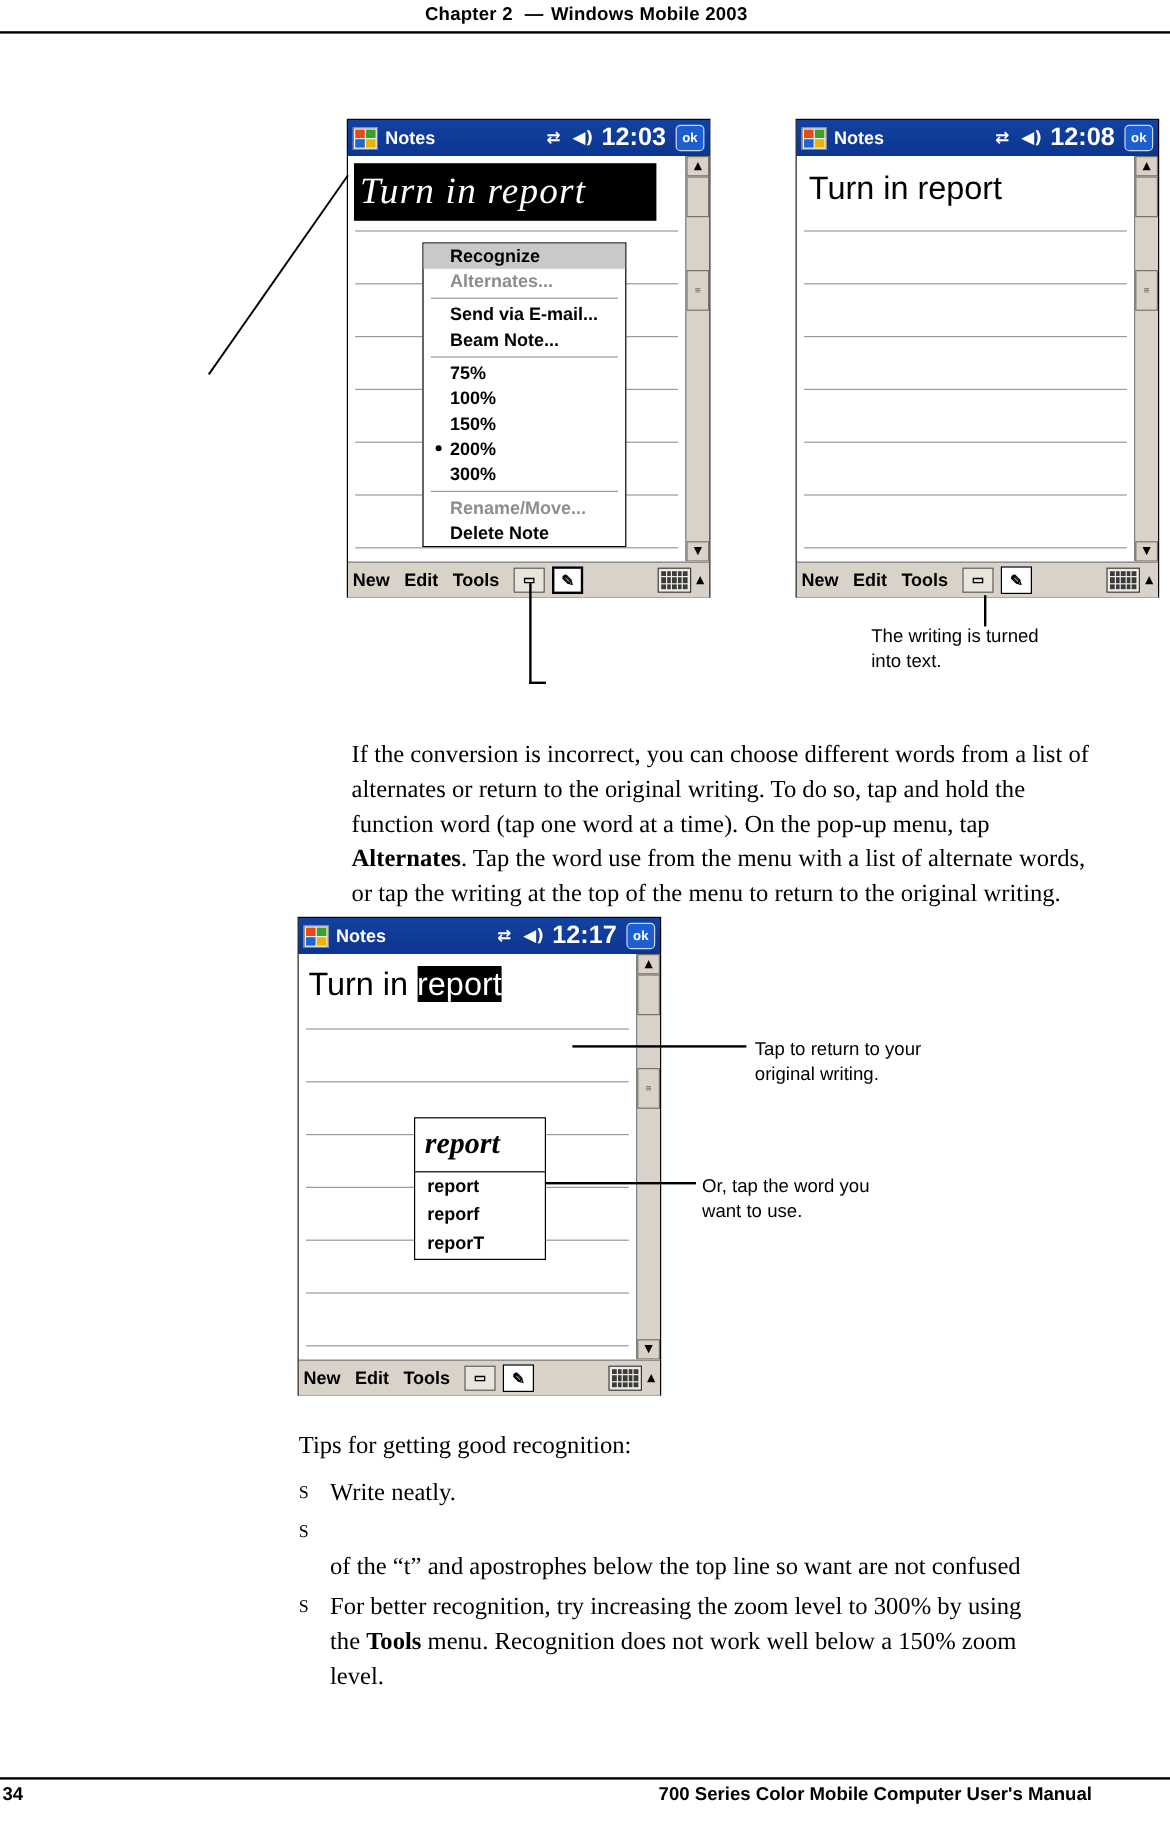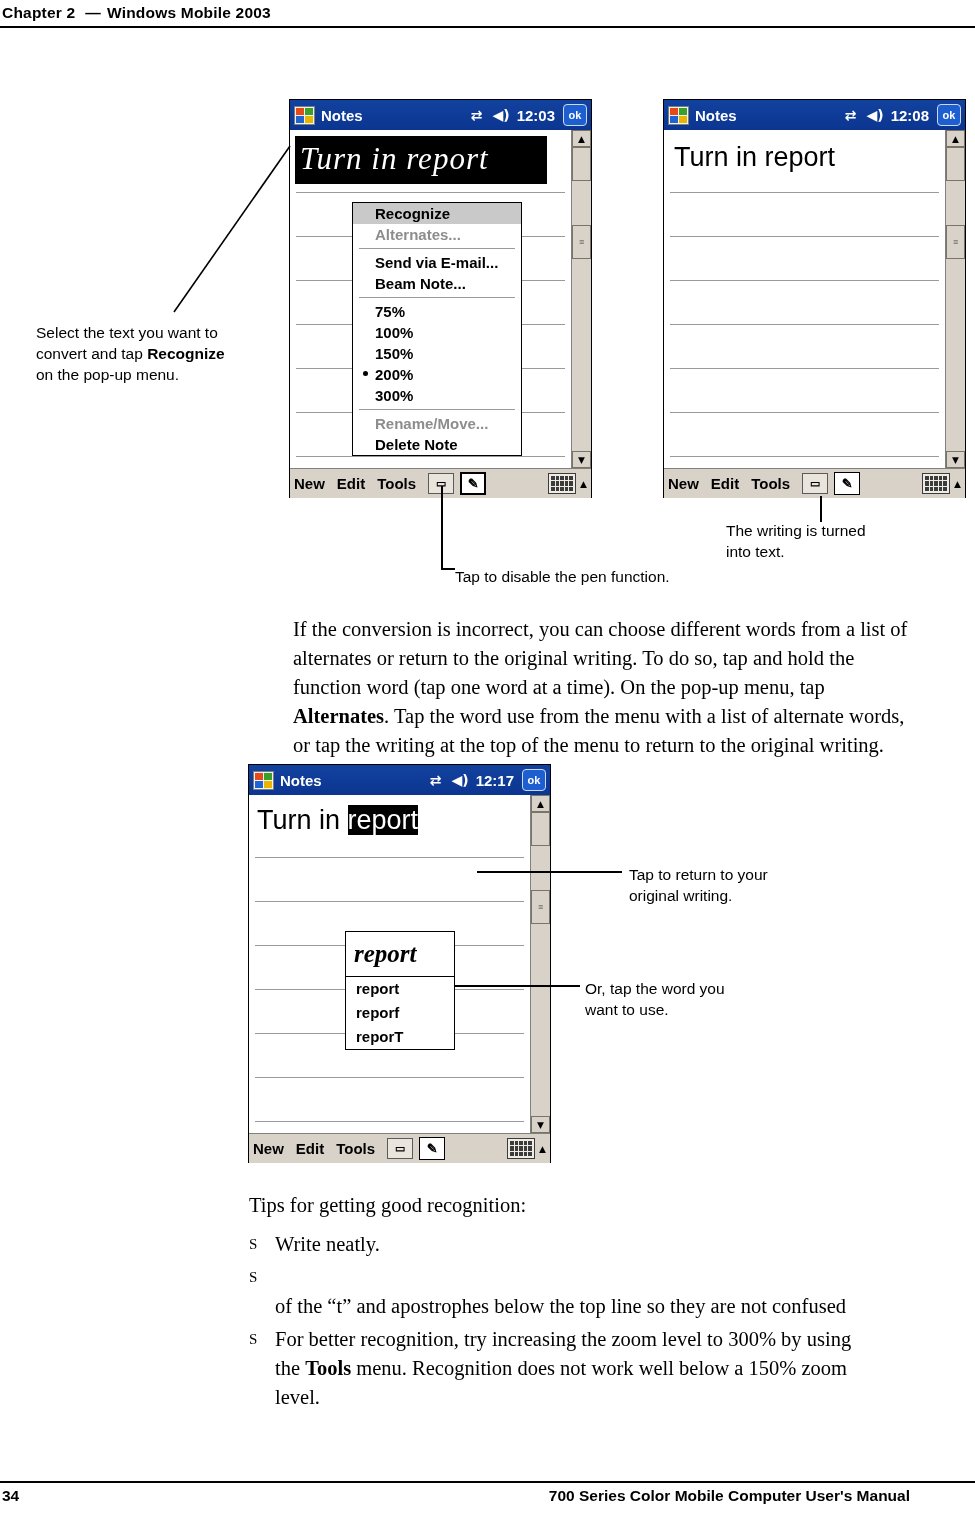--- a/index.html
+++ b/index.html
@@ -19,20 +19,21 @@
     position: relative;
     width: 975px;
     height: 1519px;
   }
   
   .header {
     position: absolute;
     top: 0; left: 0;
     width: 975px;
     padding-top: 4px;
+    text-align: center;
   }
   .header-text {
     font-family: "Liberation Sans", sans-serif;
     font-weight: bold;
     font-size: 15.5px;
     letter-spacing: .2px;
     padding-left: 2px;
   }
   .header-rule {
     margin-top: 4px;
@@ -136,21 +137,21 @@
   .tb-icon {
     margin: 0 5px;
     display: inline-block;
     font-family: "DejaVu Sans", sans-serif;
     font-size: 14px;
     line-height: 1;
   }
   .tb-time {
     font-family: "Liberation Sans", sans-serif;
     font-weight: bold;
-    font-size: 15px;
+    font-size: 21px;
     margin: 0 5px 0 2px;
   }
   .ok-btn {
     width: 22px; height: 20px;
     border-radius: 4px;
     background: #1d5fd0;
     border: 1px solid #cdd9ee;
     color: #fff;
     font-size: 11px;
     font-weight: bold;
@@ -505,33 +506,25 @@
             <span></span>
             <span></span>
             <span></span>
             <span></span>
           </span>
         <span class="kbd-arrow">▲</span>
       </span>
     </div>
   </div>
 
-  <div class="callout" style="left:36px; top:322px; width:240px;">
-    <span>Select the text you want to</span><br>
-    <span>convert and tap </span><b>Recognize</b><br>
-    <span>on the pop-up menu.</span>
-  </div>
 
   <svg style="position:absolute; left:170px; top:140px; width:140px; height:180px;">
     <line x1="4" y1="172" x2="120" y2="6" stroke="#000" stroke-width="1.6"></line>
   </svg>
 
-  <div class="callout" style="left:455px; top:566px; width:300px;">
-    <span>Tap to disable the pen function.</span>
-  </div>
   <div class="leader" style="left:441px; top:486px; width:2px; height:84px;"></div>
   <div class="leader" style="left:441px; top:568px; width:14px; height:2px;"></div>
 
   <div class="callout" style="left:726px; top:520px; width:230px;">
     <span>The writing is turned</span><br>
     <span>into text.</span>
   </div>
   <div class="leader" style="left:820px; top:496px; width:2px; height:26px;"></div>
 
   <div class="para" style="left:249px; top:615px; width:720px;margin-left:44px;">
@@ -632,21 +625,21 @@
 
   <div class="bullet-list" style="left:249px; top:1230px; width:720px;">
     <div class="bullet-row">
       <div class="bullet-mark">S</div>
       <div class="bullet-text">Write neatly.</div>
     </div>
     <div class="bullet-row">
       <div class="bullet-mark">S</div>
       <div class="bullet-text">
         <br>
-        <span>of the “t” and apostrophes below the top line so they are not confused</span><br>
+        <span>of the “t” and apostrophes below the top line so want are not confused</span><br>
       </div>
     </div>
     <div class="bullet-row">
       <div class="bullet-mark">S</div>
       <div class="bullet-text">
         <span>For better recognition, try increasing the zoom level to 300% by using</span><br>
         <span>the <b>Tools</b> menu. Recognition does not work well below a 150% zoom</span><br>
         <span>level.</span>
       </div>
     </div>

